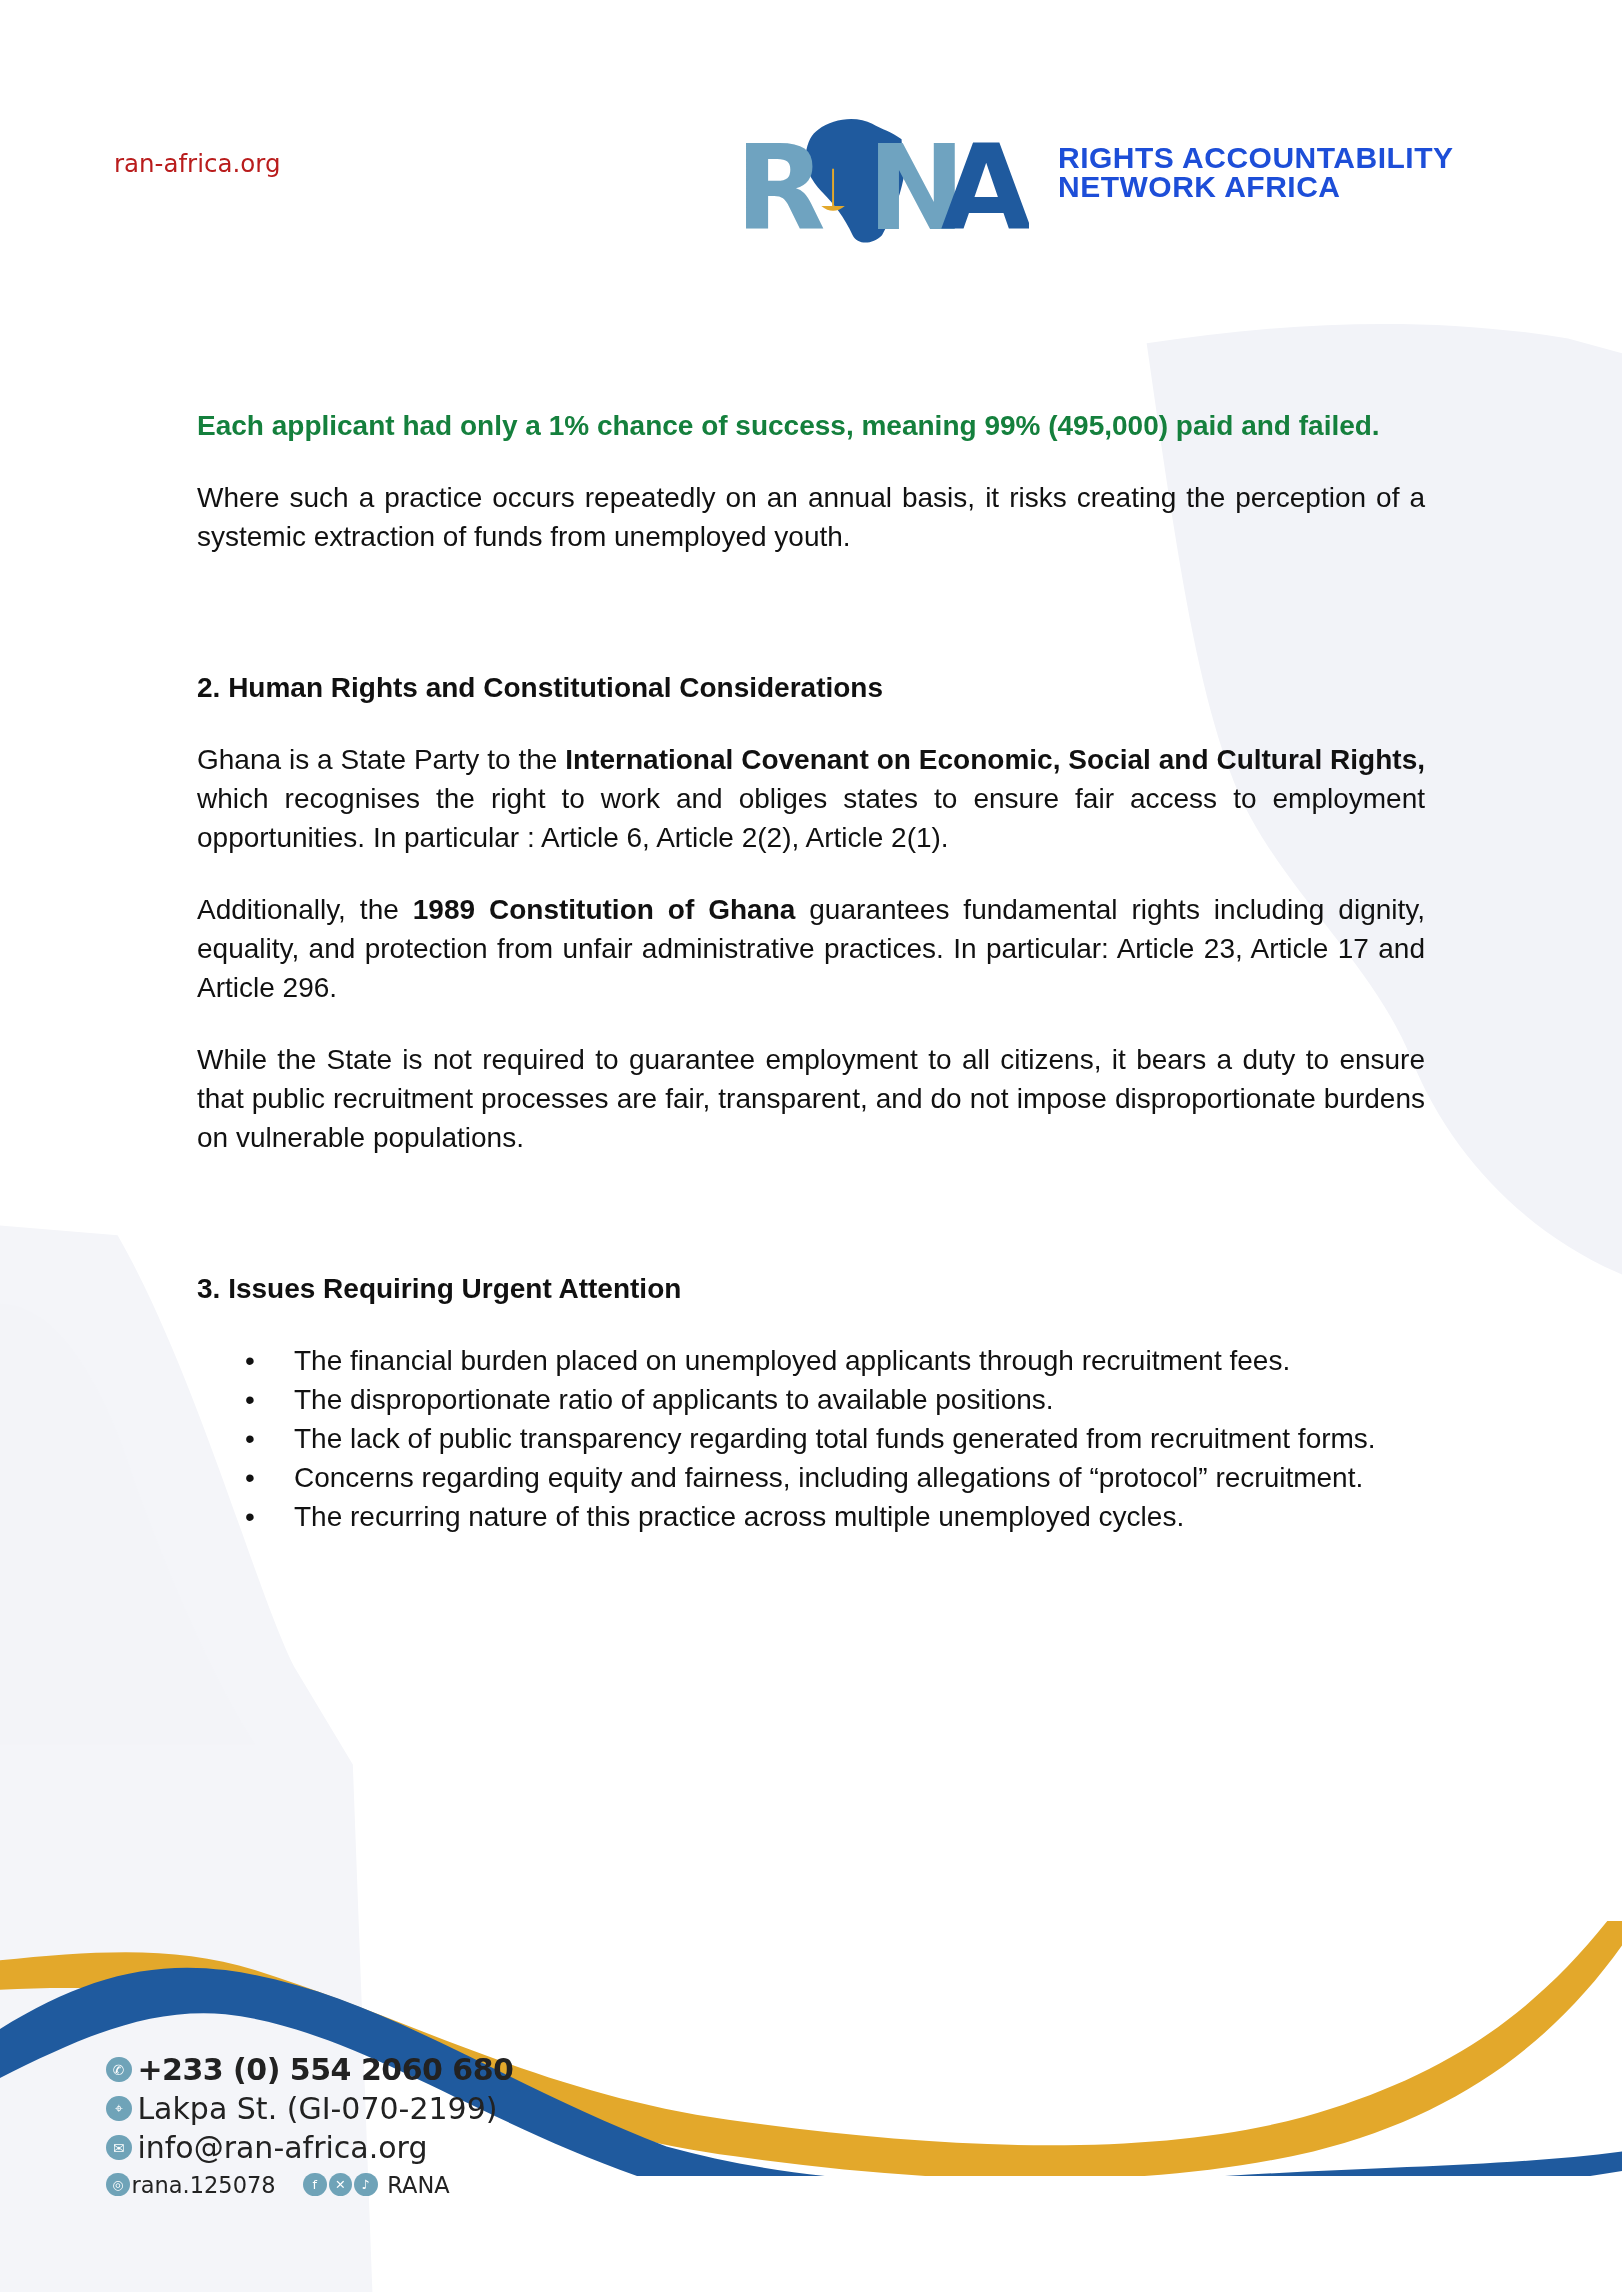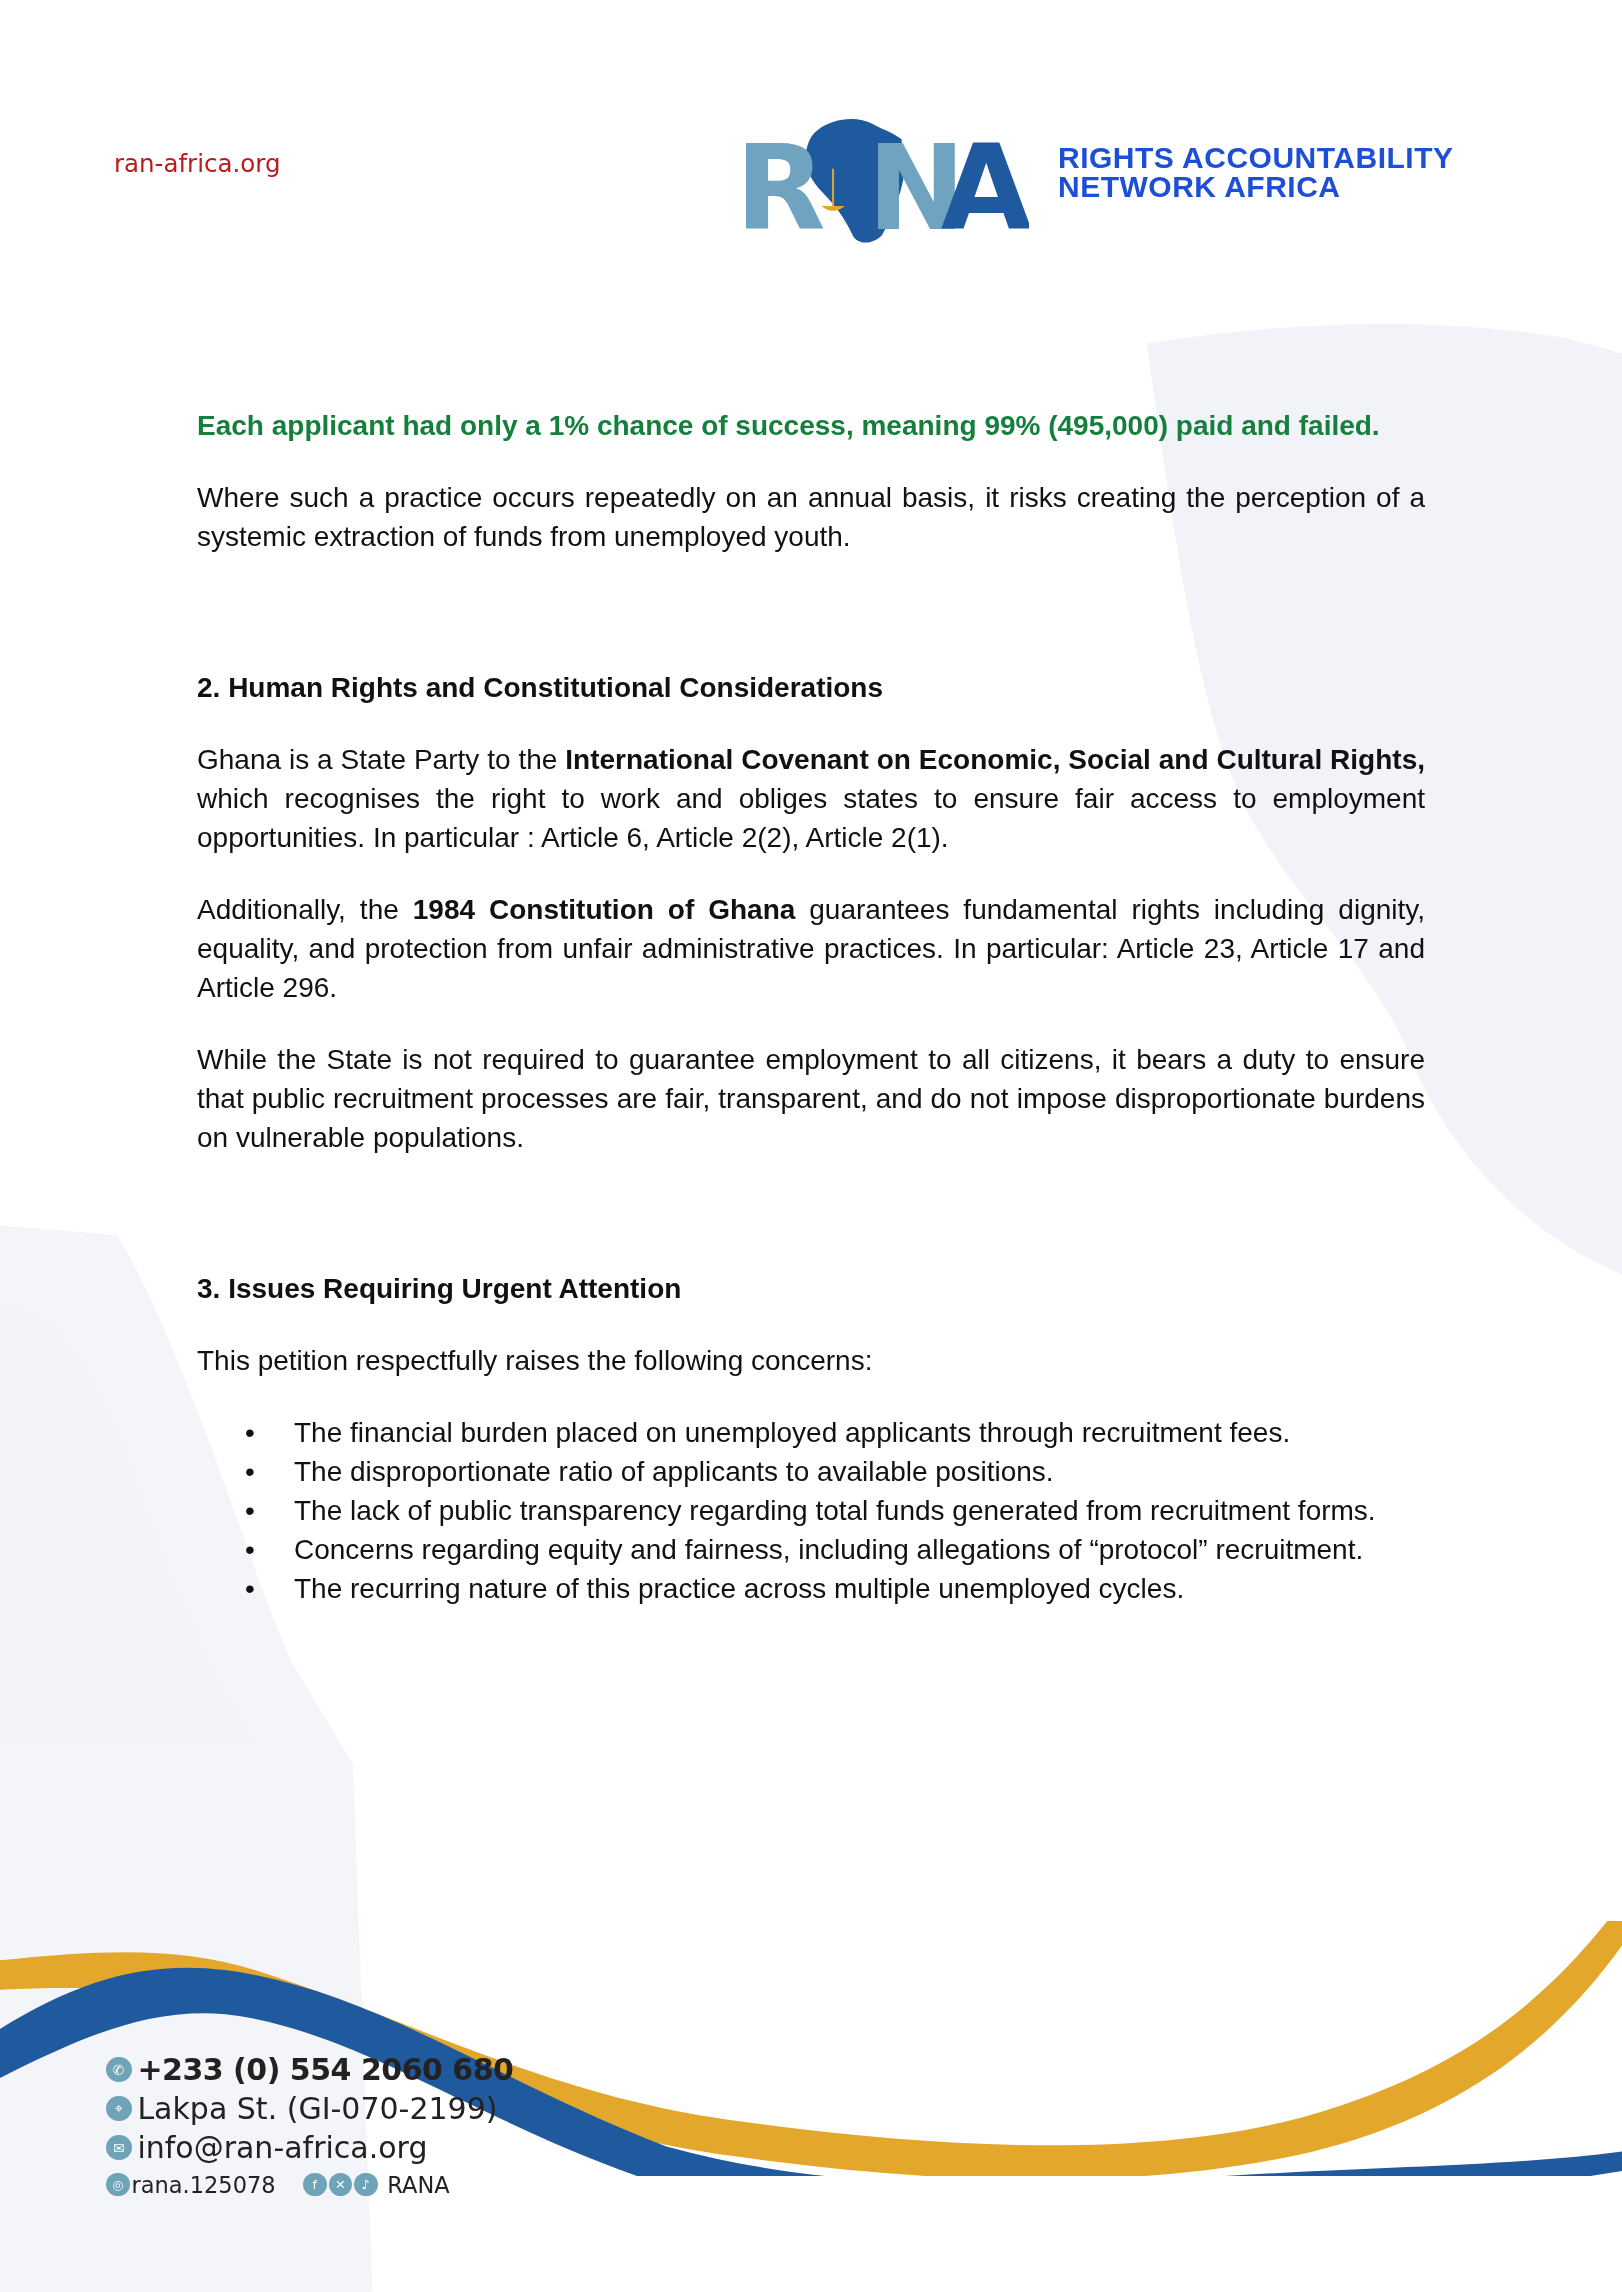--- a/index.html
+++ b/index.html
@@ -62,25 +62,24 @@
     <div>NETWORK AFRICA</div>
   </div>
 </div>
 
 <div class="content">
   <p class="red">Each applicant had only a 1% chance of success, meaning 99% (495,000) paid and failed.</p>
   <p style="margin-top:33px">Where such a practice occurs repeatedly on an annual basis, it risks creating the perception of a systemic extraction of funds from unemployed youth.</p>
 
   <p class="heading" style="margin-top:112px">2. Human Rights and Constitutional Considerations</p>
   <p style="margin-top:33px"><span>Ghana is a State Party to the </span><b>International Covenant on Economic, Social and Cultural Rights,</b><span> which recognises the right to work and obliges states to ensure fair access to employment opportunities. In particular : Article 6, Article 2(2), Article 2(1).</span></p>
-  <p style="margin-top:33px"><span>Additionally, the </span><b>1984 Constitution of Ghana</b><span> guarantees fundamental rights including dignity, equality, and protection from unfair administrative practices. In particular: Article 23, Article 17 and Article 296.</span></p>
+  <p style="margin-top:33px"><span>Additionally, the </span><b>1989 Constitution of Ghana</b><span> guarantees fundamental rights including dignity, equality, and protection from unfair administrative practices. In particular: Article 23, Article 17 and Article 296.</span></p>
   <p style="margin-top:33px">While the State is not required to guarantee employment to all citizens, it bears a duty to ensure that public recruitment processes are fair, transparent, and do not impose disproportionate burdens on vulnerable populations.</p>
 
   <p class="heading" style="margin-top:112px">3. Issues Requiring Urgent Attention</p>
-  <p style="margin-top:33px">This petition respectfully raises the following concerns:</p>
   <ul class="issues" style="margin-top:33px">
     <li><span class="bullet">•</span><span>The financial burden placed on unemployed applicants through recruitment fees.</span></li>
     <li><span class="bullet">•</span><span>The disproportionate ratio of applicants to available positions.</span></li>
     <li><span class="bullet">•</span><span>The lack of public transparency regarding total funds generated from recruitment forms.</span></li>
     <li><span class="bullet">•</span><span>Concerns regarding equity and fairness, including allegations of “protocol” recruitment.</span></li>
     <li><span class="bullet">•</span><span>The recurring nature of this practice across multiple unemployed cycles.</span></li>
   </ul>
 </div>
 
 <svg class="waves" viewBox="0 1960 1655 260">

